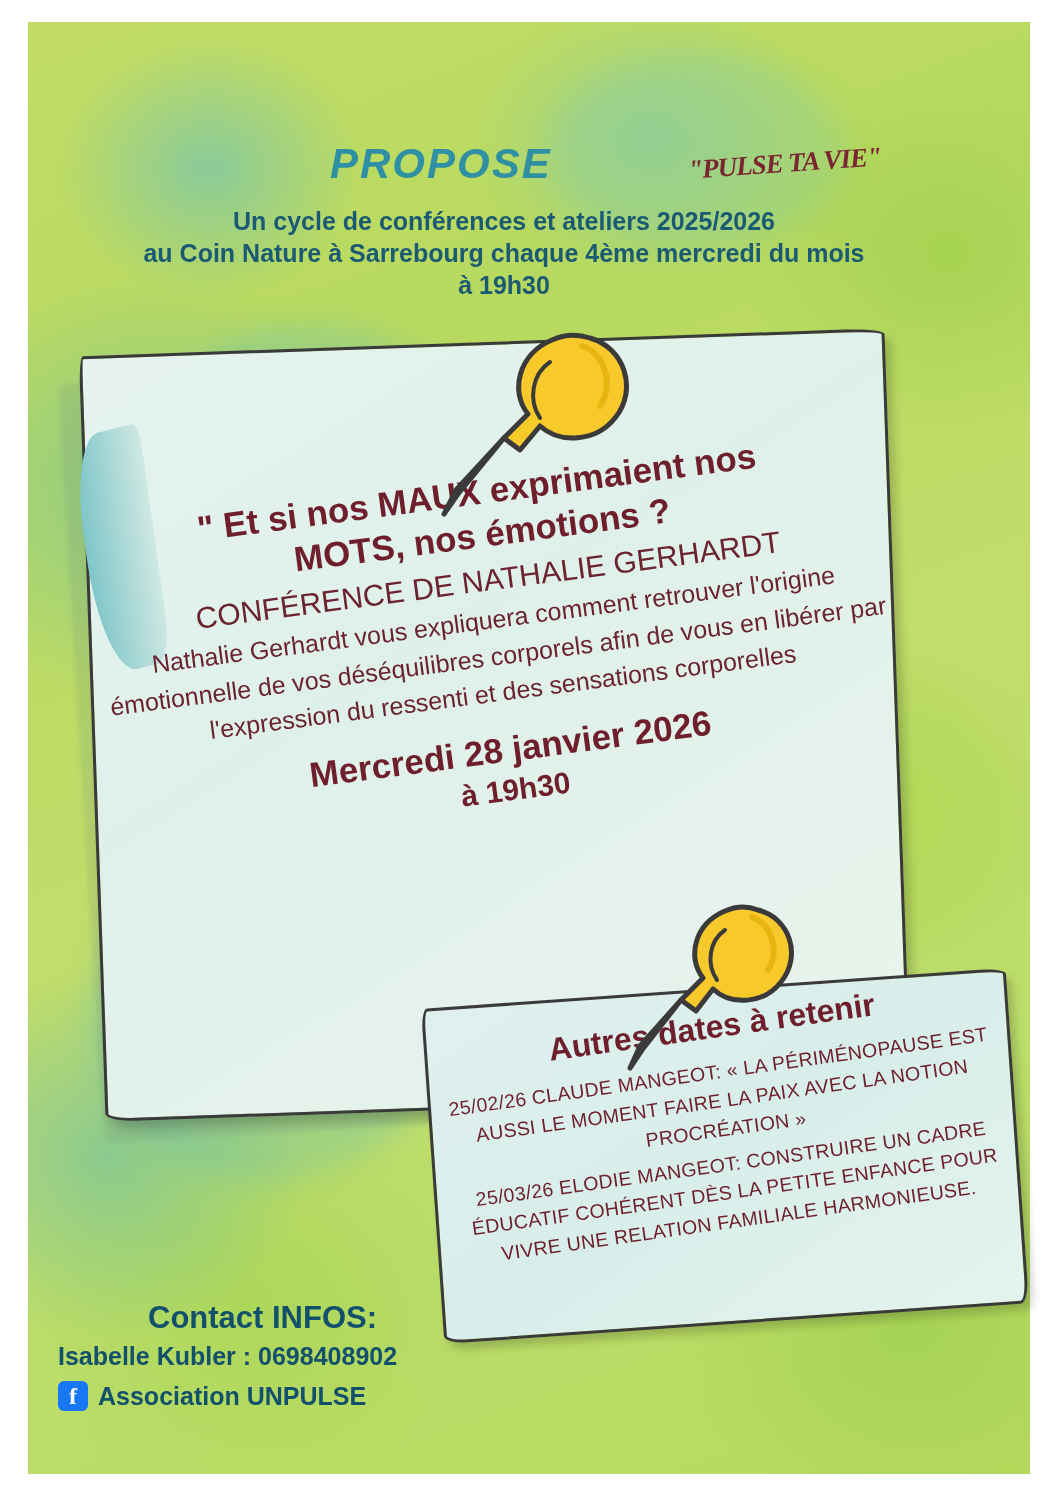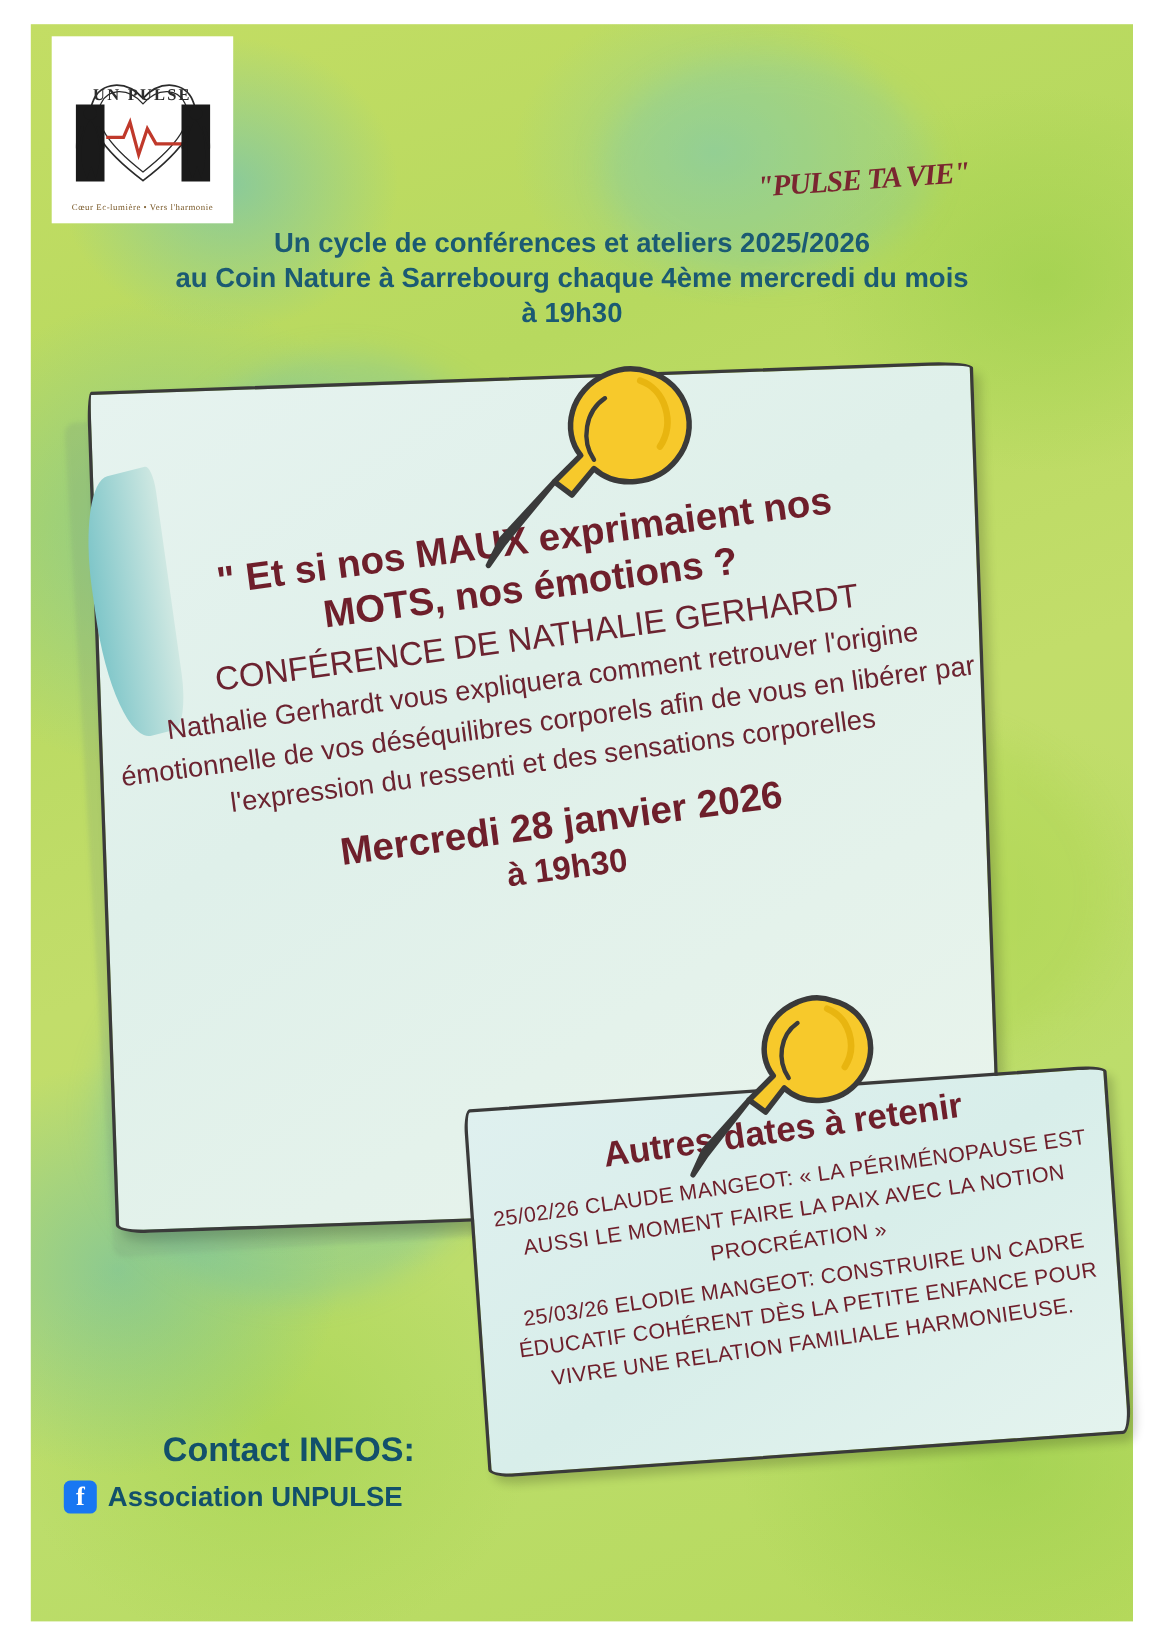--- a/index.html
+++ b/index.html
@@ -119,21 +119,21 @@
     font-size: 27px;
     font-weight: bold;
     font-style: italic;
     color: #7a2630;
     transform: rotate(-4deg);
     font-family: "Liberation Serif", serif;
     letter-spacing: -1px;
   }
   .subtitle {
     position: absolute;
-    left: 40px;
+    left: 24px;
     top: 205px;
     width: 960px;
     text-align: center;
     font-size: 25px;
     font-weight: bold;
     color: #1b5a73;
     line-height: 1.28;
   }
   
   .paper1 {
@@ -281,40 +281,22 @@
 
 <div id="poster">
 
   <div class="bg">
     <div class="bg-blob" style="left:120px;top:300px;width:330px;height:300px;background:rgba(90,185,205,.5);"></div>
     <div class="bg-blob" style="left:60px;top:820px;width:360px;height:340px;background:rgba(80,180,200,.45);"></div>
     <div class="bg-blob" style="left:640px;top:640px;width:340px;height:300px;background:rgba(175,215,80,.55);"></div>
     <div class="bg-blob" style="left:520px;top:30px;width:300px;height:200px;background:rgba(120,200,180,.45);"></div>
   </div>
 
-  <div class="logo-box">
-    <svg class="logo-heart" viewBox="0 0 120 112">
-      <path d="M60 104 C18 72 6 48 14 30 C21 13 44 10 60 28 C76 10 99 13 106 30 C114 48 102 72 60 104 Z" fill="none" stroke="#2b2b2b" stroke-width="1.6"></path>
-      <path d="M60 96 C24 68 14 48 21 33 C27 19 46 17 60 33 C74 17 93 19 99 33 C106 48 96 68 60 96 Z" fill="none" stroke="#2b2b2b" stroke-width="1.2"></path>
-      <polyline points="26,64 42,64 48,50 56,80 64,56 72,70 96,70" fill="none" stroke="#c0392b" stroke-width="3"></polyline>
-    </svg>
-    <div class="logo-word">UN PULSE</div>
-    <svg class="logo-fig" style="left:22px;top:62px;" viewBox="0 0 26 70">
-      <circle cx="13" cy="8" r="6" fill="#1a1a1a"></circle>
-      <path d="M13 14 C6 22 4 40 6 56 L10 68 L14 56 L18 68 L21 55 C23 40 20 22 13 14 Z" fill="#1a1a1a"></path>
-      <path d="M6 20 L0 40 M20 20 L26 40" stroke="#1a1a1a" stroke-width="3" fill="none"></path>
-    </svg>
-    <svg class="logo-fig" style="left:118px;top:62px;" viewBox="0 0 26 70">
-      <circle cx="13" cy="8" r="6" fill="#1a1a1a"></circle>
-      <path d="M13 14 C6 22 4 40 6 56 L10 68 L14 56 L18 68 L21 55 C23 40 20 22 13 14 Z" fill="#1a1a1a"></path>
-      <path d="M6 20 L0 40 M20 20 L26 40" stroke="#1a1a1a" stroke-width="3" fill="none"></path>
-    </svg>
-    <div class="logo-sub">Cœur Ec-lumière • Vers l'harmonie</div>
-  </div>
-
+
+  <div class="title-propose">PROPOSE</div>
   <div class="title-slogan">"PULSE TA VIE"</div>
   <div class="subtitle" style="white-space:pre-line;">Un cycle de conférences et ateliers 2025/2026
 au Coin Nature à Sarrebourg chaque 4ème mercredi du mois
 à 19h30</div>
 
   <div class="paper1-shadow"></div>
   <div class="paper1"></div>
   <div class="paper1-edge"></div>
 
   <div class="p1-text">
@@ -342,19 +324,20 @@
 
   <svg class="pin" style="left:608px;top:892px;width:200px;height:190px;" viewBox="0 0 200 190">
     <path d="M150 18 C182 26 194 64 173 90 C156 112 123 114 105 97 L88 119 L73 108 L95 86 C79 66 86 32 117 19 C128 14 140 14 150 18 Z" fill="#f7c92b" stroke="#3a3a3a" stroke-width="5" stroke-linejoin="round"></path>
     <path d="M73 108 L34 158 L22 176 L32 154 Z" fill="#ffffff" stroke="#3a3a3a" stroke-width="5" stroke-linejoin="round"></path>
     <path d="M117 38 C101 49 98 72 109 88" fill="none" stroke="#3a3a3a" stroke-width="4" stroke-linecap="round"></path>
     <path d="M144 25 C164 33 172 59 160 78" fill="none" stroke="#e8b510" stroke-width="6" stroke-linecap="round"></path>
   </svg>
 
   <div class="contact">
     <div class="contact-title">Contact INFOS:</div>
+    <div class="contact-line">Isabelle Kubler : 0698408902</div>
     <div class="contact-fb">
       <div class="fb-icon">f</div>
       <div class="fb-label">Association UNPULSE</div>
     </div>
   </div>
 
 </div>
 
 </body></html>

